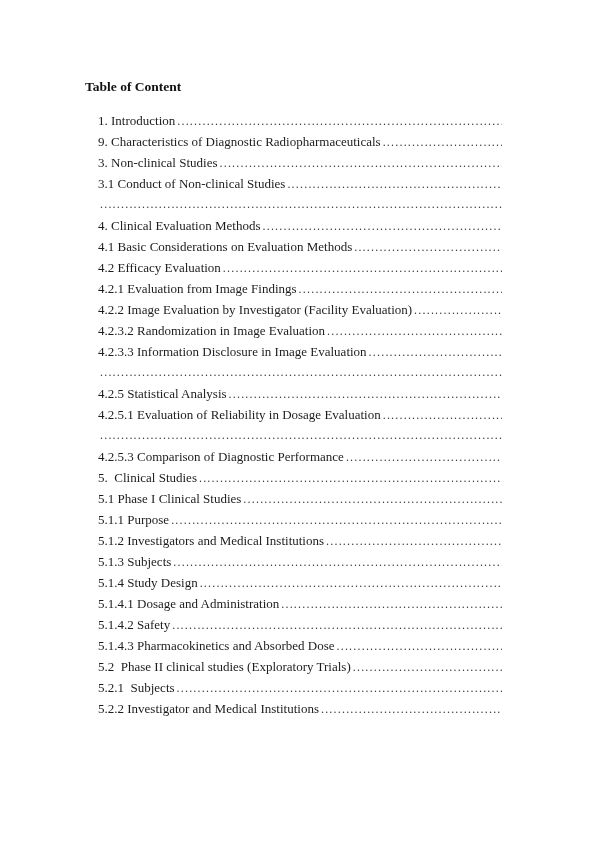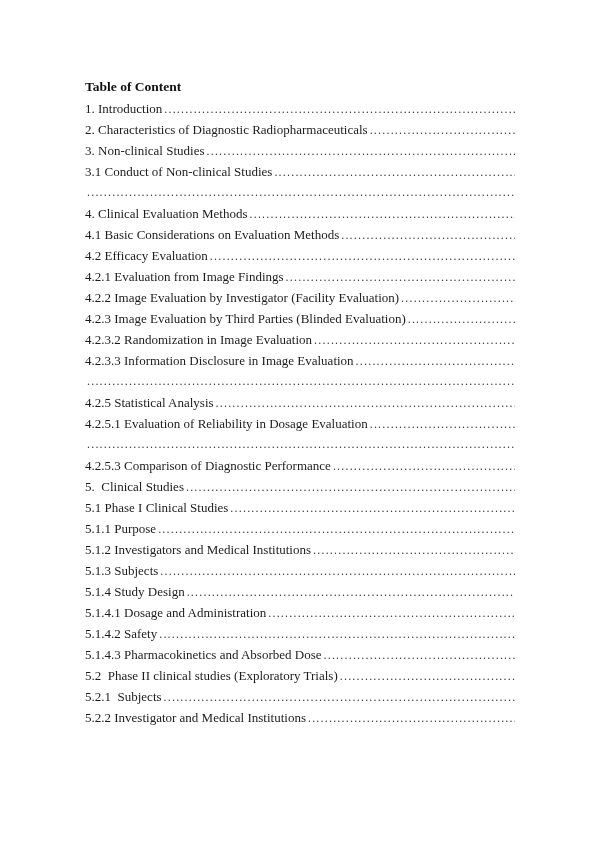--- a/index.html
+++ b/index.html
@@ -23,21 +23,21 @@
     width: 430px;
   }
   .toc-title {
     font-size: 13.5px;
     font-weight: bold;
     line-height: 21px;
     margin: 0 0 1px 0;
     color: #111111;
   }
   .toc-list {
-    margin: 0;
+    margin: 13px;
     padding: 0;
   }
   .toc-row {
     display: flex;
     align-items: baseline;
     font-size: 13px;
     line-height: 21px;
     height: 21px;
     white-space: pre;
   }
@@ -60,30 +60,29 @@
   }
 </style>
 </head>
 <body>
 
 <div class="page">
   <div class="content">
     <h1 class="toc-title">Table of Content</h1>
     <div class="toc-list">
         <div class="toc-row"><span class="toc-label">1. Introduction</span><span class="toc-leader"></span></div>
-        <div class="toc-row"><span class="toc-label">2. Characteristics of Diagnostic Radiopharmaceuticals</span><span class="toc-leader"></span></div>
+        <div class="toc-row"><span class="toc-label">9. Characteristics of Diagnostic Radiopharmaceuticals</span><span class="toc-leader"></span></div>
         <div class="toc-row"><span class="toc-label">3. Non-clinical Studies</span><span class="toc-leader"></span></div>
         <div class="toc-row"><span class="toc-label">3.1 Conduct of Non-clinical Studies</span><span class="toc-leader"></span></div>
         <div class="toc-row"><span class="toc-leader"></span></div>
         <div class="toc-row"><span class="toc-label">4. Clinical Evaluation Methods</span><span class="toc-leader"></span></div>
         <div class="toc-row"><span class="toc-label">4.1 Basic Considerations on Evaluation Methods</span><span class="toc-leader"></span></div>
         <div class="toc-row"><span class="toc-label">4.2 Efficacy Evaluation</span><span class="toc-leader"></span></div>
         <div class="toc-row"><span class="toc-label">4.2.1 Evaluation from Image Findings</span><span class="toc-leader"></span></div>
         <div class="toc-row"><span class="toc-label">4.2.2 Image Evaluation by Investigator (Facility Evaluation)</span><span class="toc-leader"></span></div>
-        <div class="toc-row"><span class="toc-label">4.2.3 Image Evaluation by Third Parties (Blinded Evaluation)</span><span class="toc-leader"></span></div>
         <div class="toc-row"><span class="toc-label">4.2.3.2 Randomization in Image Evaluation</span><span class="toc-leader"></span></div>
         <div class="toc-row"><span class="toc-label">4.2.3.3 Information Disclosure in Image Evaluation</span><span class="toc-leader"></span></div>
         <div class="toc-row"><span class="toc-leader"></span></div>
         <div class="toc-row"><span class="toc-label">4.2.5 Statistical Analysis</span><span class="toc-leader"></span></div>
         <div class="toc-row"><span class="toc-label">4.2.5.1 Evaluation of Reliability in Dosage Evaluation</span><span class="toc-leader"></span></div>
         <div class="toc-row"><span class="toc-leader"></span></div>
         <div class="toc-row"><span class="toc-label">4.2.5.3 Comparison of Diagnostic Performance</span><span class="toc-leader"></span></div>
         <div class="toc-row"><span class="toc-label">5.  Clinical Studies</span><span class="toc-leader"></span></div>
         <div class="toc-row"><span class="toc-label">5.1 Phase I Clinical Studies</span><span class="toc-leader"></span></div>
         <div class="toc-row"><span class="toc-label">5.1.1 Purpose</span><span class="toc-leader"></span></div>

